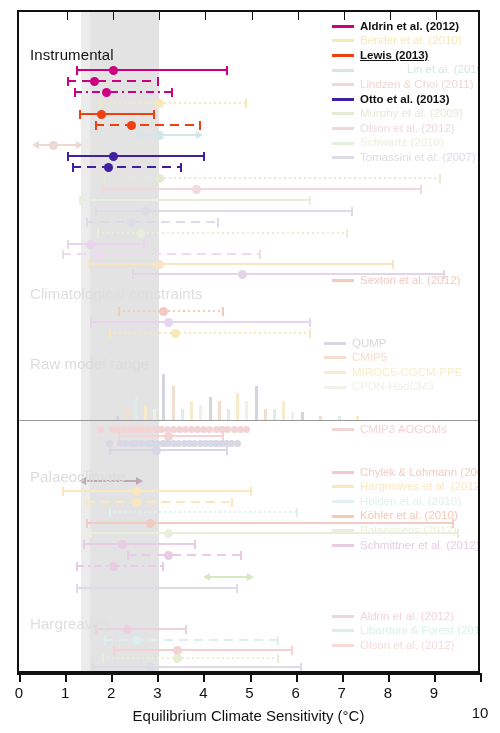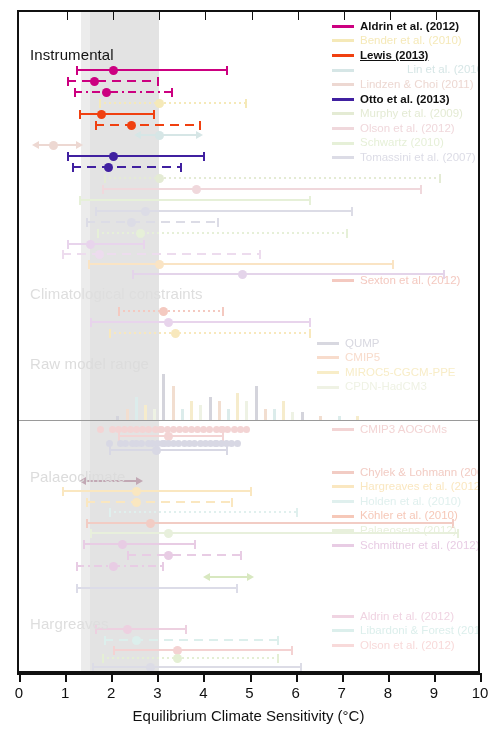--- a/index.html
+++ b/index.html
@@ -444,21 +444,21 @@
             <div class="lgline" style="background: rgb(220, 220, 230);"></div>
             <div class="lgtxt" style="color: rgb(220, 220, 230);">Tomassini et al. (2007)</div>
           </div>
         </div>
         <div class="legend" style="left: 313px; top: 261px;">
           <div class="lgrow">
             <div class="lgline" style="background: rgb(244, 201, 192);"></div>
             <div class="lgtxt" style="color: rgb(244, 201, 192);">Sexton et al. (2012)</div>
           </div>
         </div>
-        <div class="legend" style="left: 298px; top: 324px;">
+        <div class="legend" style="left: 305px; top: 324px;">
           <div class="lgrow">
             <div class="lgline" style="background: rgb(216, 216, 224);"></div>
             <div class="lgtxt" style="color: rgb(216, 216, 224);">QUMP</div>
           </div>
           <div class="lgrow">
             <div class="lgline" style="background: rgb(248, 220, 204);"></div>
             <div class="lgtxt" style="color: rgb(248, 220, 204);">CMIP5</div>
           </div>
           <div class="lgrow">
             <div class="lgline" style="background: rgb(248, 237, 200);"></div>
@@ -535,18 +535,18 @@
         <div class="tlab" style="left: 232.5px;">5</div>
         <div class="btick" style="left: 278.6px;"></div>
         <div class="tlab" style="left: 278.6px;">6</div>
         <div class="btick" style="left: 324.7px;"></div>
         <div class="tlab" style="left: 324.7px;">7</div>
         <div class="btick" style="left: 370.8px;"></div>
         <div class="tlab" style="left: 370.8px;">8</div>
         <div class="btick" style="left: 416.9px;"></div>
         <div class="tlab" style="left: 416.9px;">9</div>
         <div class="btick" style="left: 463px;"></div>
-        <div class="tlab" style="left: 463px;">10</div>
+        <div class="tlab" style="left: 463px; margin-top: 20px;">10</div>
       </div>
     <div id="xlabel">Equilibrium Climate Sensitivity (°C)</div>
   </div>
 
 </div>
 
 </body></html>

